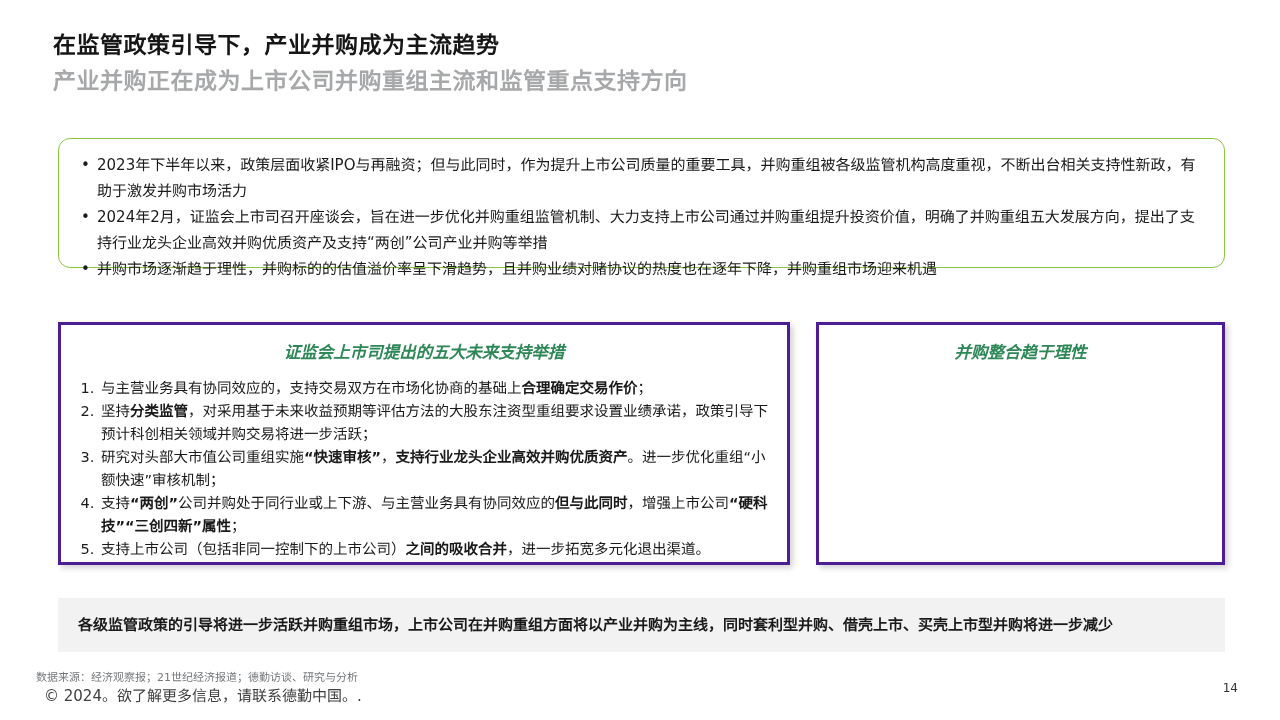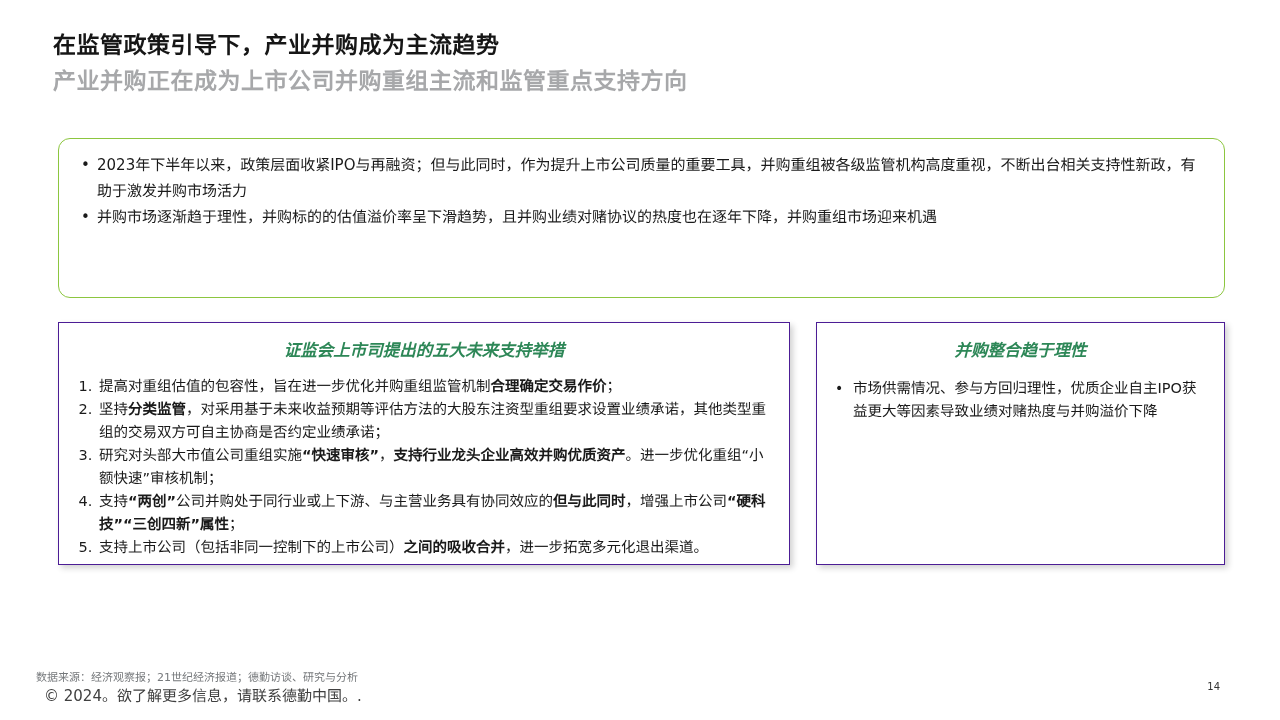--- a/index.html
+++ b/index.html
@@ -17,42 +17,42 @@
     margin: 0; font-size: 23px; line-height: 30px;
     font-weight: 700; color: #161616; letter-spacing: 0.5px;
   }
   .subtitle {
     margin: 6px 0 0 0; font-size: 23px; line-height: 30px;
     font-weight: 700; color: var(--subtitle-gray, #a7a8aa); letter-spacing: 0.5px;
   }
 
   
   .highlight-box {
-    position: absolute; left: 58px; top: 138px; width: 1167px; height: 160px;
+    position: absolute; left: 58px; top: 138px; width: 1167px; height: 130px;
     box-sizing: border-box;
     border: 1.5px solid var(--border-green, #8cc63f);
     border-radius: 12px;
     padding: 13px 16px 0 14px;
     background: #fff;
   }
   .highlight-box ul { margin: 0; padding: 0; list-style: none; }
   .highlight-box li {
     position: relative; padding-left: 24px;
     font-size: 15px; line-height: 26px; color: #1a1a1a;
   }
   .highlight-box li::before {
     content: "\2022"; position: absolute; left: 8px; top: 0;
     color: #1a1a1a; font-size: 15px;
   }
 
   
   .card {
     position: absolute; top: 322px; height: 243px;
     box-sizing: border-box; background: #fff;
-    border: 1px solid #4c1d95;
+    border: 3px solid #4c1d95;
     box-shadow: 3px 3px 6px rgba(0,0,0,0.18);
   }
   .card-left { left: 58px; width: 732px; }
   .card-right { left: 816px; width: 409px; }
   .card-title {
     margin: 14px 10px 0 10px; text-align: center;
     font-size: 16.5px; font-weight: 700; font-style: italic;
     color: var(--accent-green, #2d8757);
   }
   .card-left ol {
@@ -81,57 +81,60 @@
   
   .footer-source {
     position: absolute; left: 36px; top: 668px;
     font-size: 11px; color: #75787b;
   }
   .footer-copyright {
     position: absolute; left: 44px; top: 684px;
     font-size: 15px; font-weight: 400; color: #404040;
   }
   .page-number {
-    position: absolute; right: 60px; top: 681px;
-    font-size: 10px; color: #333;
+    position: absolute; right: 42px; top: 681px;
+    font-size: 12px; color: #333;
   }
 </style>
 </head>
 <body>
 
 <div class="slide">
 
   <div class="header">
     <h1 class="title">在监管政策引导下，产业并购成为主流趋势</h1>
     <h2 class="subtitle">产业并购正在成为上市公司并购重组主流和监管重点支持方向</h2>
   </div>
 
   <div class="highlight-box">
     <ul>
         <li><span>2023年下半年以来，政策层面收紧IPO与再融资；但与此同时，作为提升上市公司质量的重要工具，并购重组被各级监管机构高度重视，不断出台相关支持性新政，有助于激发并购市场活力</span></li>
+        <li><span>2024年2月，证监会上市司召开座谈会，旨在进一步优化并购重组监管机制、大力支持上市公司通过并购重组提升投资价值，明确了并购重组五大发展方向，提出了支持行业龙头企业高效并购优质资产及支持“两创”公司产业并购等举措</span></li>
         <li><span>并购市场逐渐趋于理性，并购标的的估值溢价率呈下滑趋势，且并购业绩对赌协议的热度也在逐年下降，并购重组市场迎来机遇</span></li>
       </ul>
   </div>
 
   <div class="card card-left">
     <div class="card-title">证监会上市司提出的五大未来支持举措</div>
     <ol>
-        <li><span>提高对重组估值的包容性，旨在进一步优化并购重组监管机制</span><b>合理确定交易作价</b><span>；</span></li>
-        <li><span>坚持</span><b>分类监管</b><span>，对采用基于未来收益预期等评估方法的大股东注资型重组要求设置业绩承诺，其他类型重组的交易双方可自主协商是否约定业绩承诺；</span></li>
+        <li><span>与主营业务具有协同效应的，支持交易双方在市场化协商的基础上</span><b>合理确定交易作价</b><span>；</span></li>
+        <li><span>坚持</span><b>分类监管</b><span>，对采用基于未来收益预期等评估方法的大股东注资型重组要求设置业绩承诺，政策引导下预计科创相关领域并购交易将进一步活跃；</span></li>
         <li><span>研究对头部大市值公司重组实施</span><b>“快速审核”</b><span>，</span><b>支持行业龙头企业高效并购优质资产</b><span>。进一步优化重组“小额快速”审核机制；</span></li>
         <li><span>支持</span><b>“两创”</b><span>公司并购处于同行业或上下游、与主营业务具有协同效应的</span><b>但与此同时</b><span>，增强上市公司</span><b>“硬科技”“三创四新”属性</b><span>；</span></li>
         <li><span>支持上市公司（包括非同一控制下的上市公司）</span><b>之间的吸收合并</b><span>，进一步拓宽多元化退出渠道。</span></li>
       </ol>
   </div>
 
   <div class="card card-right">
     <div class="card-title">并购整合趋于理性</div>
     <ul>
-        <li><span>市场供需情况、参与方回归理性，优质企业自主IPO获益更大等因素导致业绩对赌热度与并购溢价下降</span></li>
       </ul>
   </div>
 
+  <div class="takeaway-bar">
+    <span class="takeaway-text">各级监管政策的引导将进一步活跃并购重组市场，上市公司在并购重组方面将以产业并购为主线，同时套利型并购、借壳上市、买壳上市型并购将进一步减少</span>
+  </div>
 
   <div class="footer-source">数据来源：经济观察报；21世纪经济报道；德勤访谈、研究与分析</div>
   <div class="footer-copyright">© 2024。欲了解更多信息，请联系德勤中国。.</div>
   <div class="page-number">14</div>
 
 </div>
 
 </body></html>

